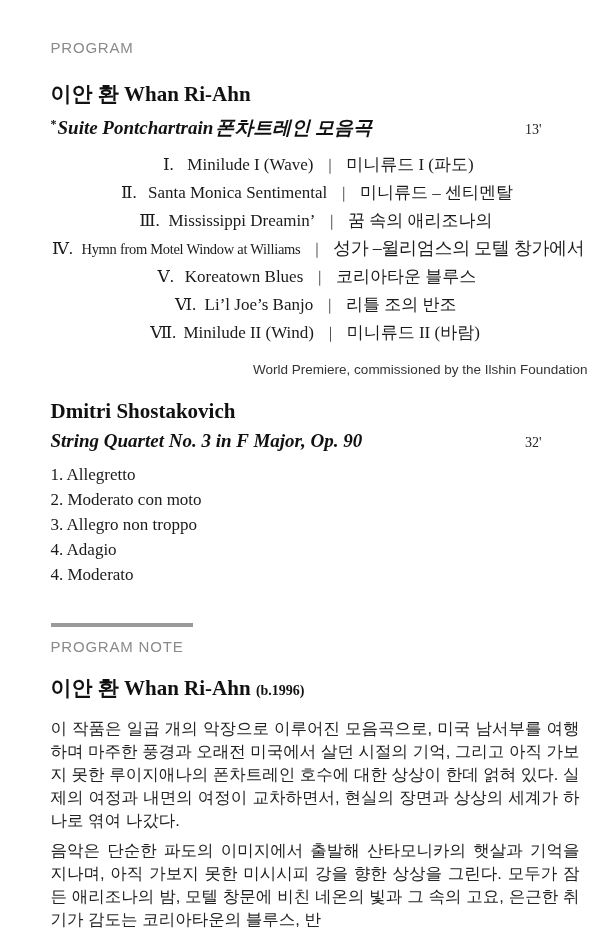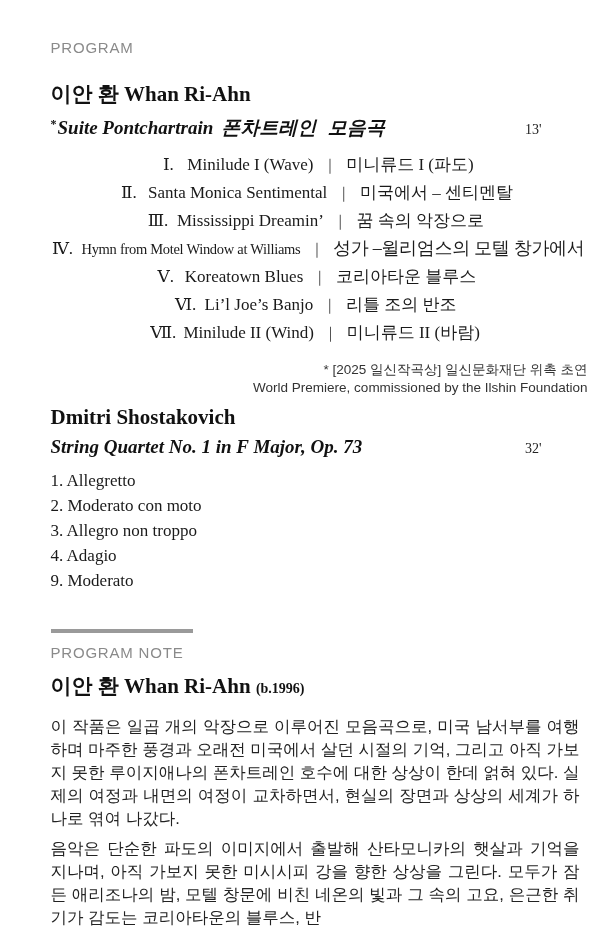--- a/index.html
+++ b/index.html
@@ -43,21 +43,21 @@
     font-size: 19px;
     color: #111;
     white-space: nowrap;
   }
   .premiere-marker {
     font-style: normal;
     font-size: 12px;
     vertical-align: 6px;
     margin-right: 1px;
   }
-  .work-title .ko { margin-left: 8px; font-family: Liberation Mono, monospace; }
+  .work-title .ko { margin-left: 2px; }
   .duration {
     margin-left: auto;
     font-size: 14px;
     font-style: normal;
     font-weight: normal;
     color: #222;
     padding-right: 38px;
   }
   .movement-list { margin-top: 10px; text-align: center; }
   .movement-line {
@@ -73,21 +73,21 @@
   .movement-line .ko-condensed { font-size: 18px; letter-spacing: -0.3px; }
   .footnote {
     margin-top: 14px;
     text-align: right;
     font-family: "Liberation Sans", sans-serif;
     font-size: 13.5px;
     line-height: 18px;
     color: #333;
     margin-right: -8px;
   }
-  .shost-block { margin-top: 8px; }
+  .shost-block { margin-top: 20px; }
   .movement-list-simple { margin-top: 8px; }
   .movement-simple {
     font-family: "Liberation Serif", "DejaVu Serif", serif;
     font-size: 17px;
     line-height: 25px;
     color: #1a1a1a;
   }
   
   .divider {
     width: 142px;
@@ -95,21 +95,21 @@
     background: #9a9a9a;
     margin-top: 36px;
   }
   .note-label { margin-top: 12px; }
   .note-heading {
     font-family: "Liberation Serif", "DejaVu Serif", serif;
     font-weight: bold;
     font-size: 21px;
     line-height: 26px;
     color: #111;
-    margin-top: 12px;
+    margin-top: 20px;
   }
   .birth-year { font-size: 14px; }
   .note-work-title {
     font-family: "Liberation Serif", "DejaVu Serif", serif;
     font-weight: bold;
     font-style: italic;
     font-size: 20px;
     line-height: 24px;
     color: #111;
     margin-top: 3px;
@@ -137,59 +137,58 @@
     <div class="work-title-row">
       <span class="work-title"><span class="premiere-marker">*</span><span>Suite Pontchartrain</span><span class="ko">폰차트레인 모음곡</span></span>
       <span class="duration">13'</span>
     </div>
 
     <div class="movement-list">
       <div class="movement-line">
         <span class="numeral">Ⅰ.</span><span>Minilude I (Wave)</span><span class="sep">｜</span><span>미니류드 I (파도)</span>
       </div>
       <div class="movement-line">
-        <span class="numeral">Ⅱ.</span><span>Santa Monica Sentimental</span><span class="sep">｜</span><span>미국에서 – 센티멘탈</span>
-      </div>
-      <div class="movement-line">
-        <span class="numeral">Ⅲ.</span><span>Mississippi Dreamin’</span><span class="sep">｜</span><span>꿈 속의 악장으로</span>
+        <span class="numeral">Ⅱ.</span><span>Santa Monica Sentimental</span><span class="sep">｜</span><span>미니류드 – 센티멘탈</span>
+      </div>
+      <div class="movement-line">
+        <span class="numeral">Ⅲ.</span><span>Mississippi Dreamin’</span><span class="sep">｜</span><span>꿈 속의 애리조나의</span>
       </div>
       <div class="movement-line">
         <span class="numeral">Ⅳ.</span><span class="en-condensed">Hymn from Motel Window at Williams</span><span class="sep">｜</span><span class="ko-condensed">성가 –윌리엄스의 모텔 창가에서</span>
       </div>
       <div class="movement-line">
         <span class="numeral">Ⅴ.</span><span>Koreatown Blues</span><span class="sep">｜</span><span>코리아타운 블루스</span>
       </div>
       <div class="movement-line">
         <span class="numeral">Ⅵ.</span><span>Li’l Joe’s Banjo</span><span class="sep">｜</span><span>리틀 조의 반조</span>
       </div>
       <div class="movement-line">
         <span class="numeral">Ⅶ.</span><span>Minilude II (Wind)</span><span class="sep">｜</span><span>미니류드 II (바람)</span>
       </div>
     </div>
 
     <div class="footnote">
-      <div>* [2025 일신작곡상] 일신문화재단 위촉 초연</div>
       <div>World Premiere, commissioned by the Ilshin Foundation</div>
     </div>
   </div>
 
   <div class="shost-block">
     <h1 class="composer-heading" style="margin-top:0">Dmitri Shostakovich</h1>
 
     <div class="work-title-row">
-      <span class="work-title">String Quartet No. 1 in F Major, Op. 73</span>
+      <span class="work-title">String Quartet No. 3 in F Major, Op. 90</span>
       <span class="duration">32'</span>
     </div>
 
     <div class="movement-list-simple">
       <div class="movement-simple">1. Allegretto</div>
       <div class="movement-simple">2. Moderato con moto</div>
       <div class="movement-simple">3. Allegro non troppo</div>
       <div class="movement-simple">4. Adagio</div>
-      <div class="movement-simple">9. Moderato</div>
+      <div class="movement-simple">4. Moderato</div>
     </div>
   </div>
 
   <div class="divider"></div>
 
   <div class="section-label note-label">PROGRAM NOTE</div>
 
   <div>
     <h2 class="note-heading"><span>이안 환 Whan Ri-Ahn</span> <span class="birth-year">(b.1996)</span></h2>
 

